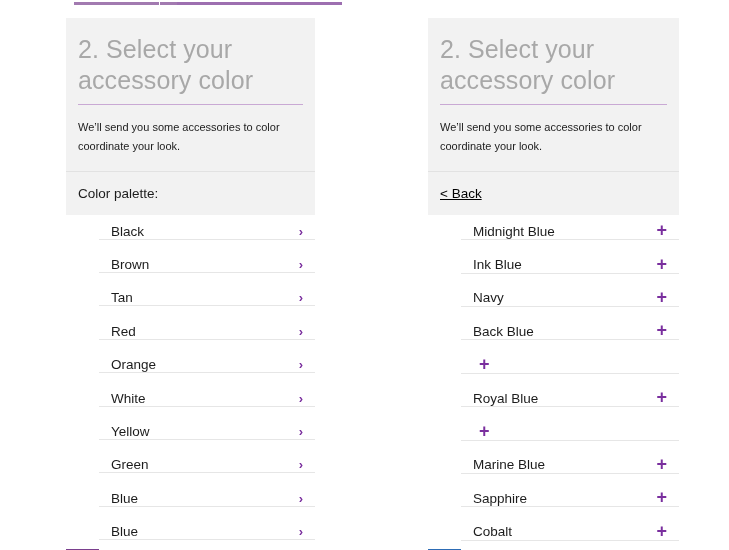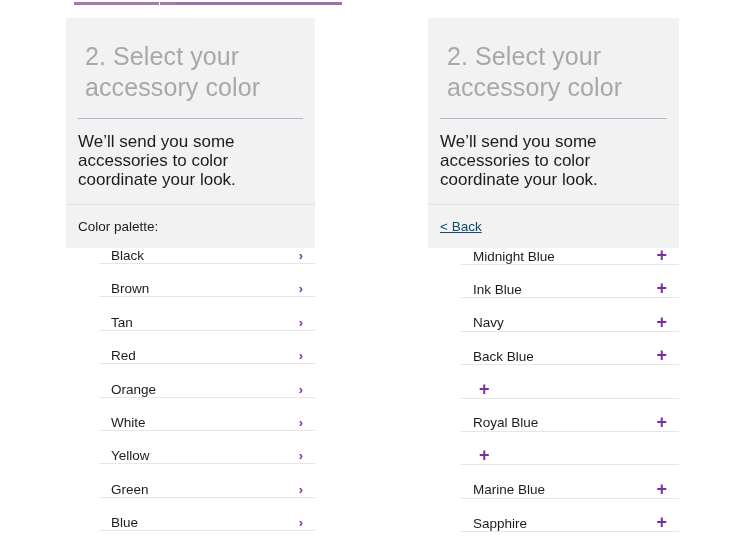--- a/index.html
+++ b/index.html
@@ -37,61 +37,61 @@
   .panel-head {
     background: #f2f2f2;
     padding: 16px 12px 0 12px;
   }
   .panel-title {
     font-size: 25px;
     line-height: 31px;
     font-weight: 400;
     color: #a8a8a8;
     letter-spacing: 0.1px;
-    margin: 7px;
+    margin: 0;
     padding-bottom: 8px;
   }
   .title-rule {
     border: 0; border-top: 1px solid #c9a9d4;
     margin: 0 0 0 0;
   }
   .panel-desc {
-    font-size: 17px;
+    font-size: 11px;
     line-height: 19px;
     color: #1c1c1c;
     padding: 13px 0 15px 0;
     margin: 0;
   }
   .head-divider {
     border: 0; border-top: 1px solid #e2e2e2;
     margin: 0 -12px;
   }
   .subhead {
     display: flex;
     align-items: baseline;
     justify-content: space-between;
     padding: 14px 0 14px 0;
     font-size: 13.5px;
     color: #1c1c1c;
   }
   .subhead .label { white-space: nowrap; text-align: right; }
   .subhead .label b { font-weight: 700; color: #000; }
   .back-link {
-    color: #0c4a6e;
+    color: #000000;
     text-decoration: underline;
     font-size: 13.5px;
     white-space: nowrap;
     cursor: pointer;
   }
 
   
   .color-list { position: relative; }
   .color-row {
     display: flex;
-    align-items: flex-start;
+    align-items: center;
     height: 33.4px;
     background: #ffffff;
   }
   .swatch {
     width: 33px;
     flex: 0 0 33px;
   }
   .row-body {
     flex: 1 1 auto;
     display: flex;

